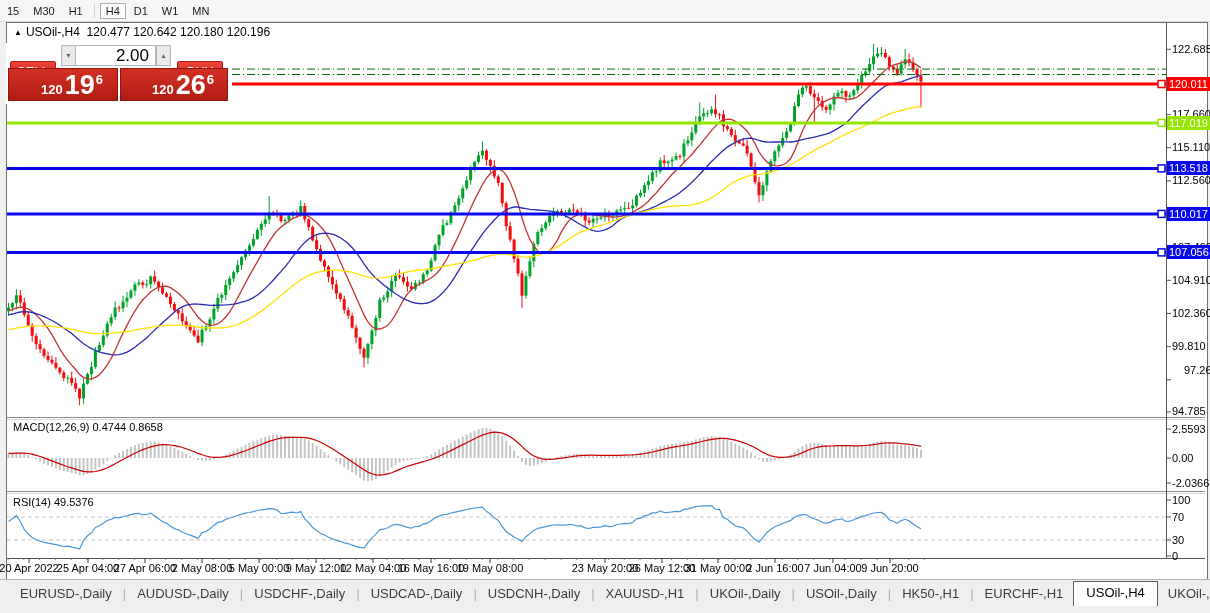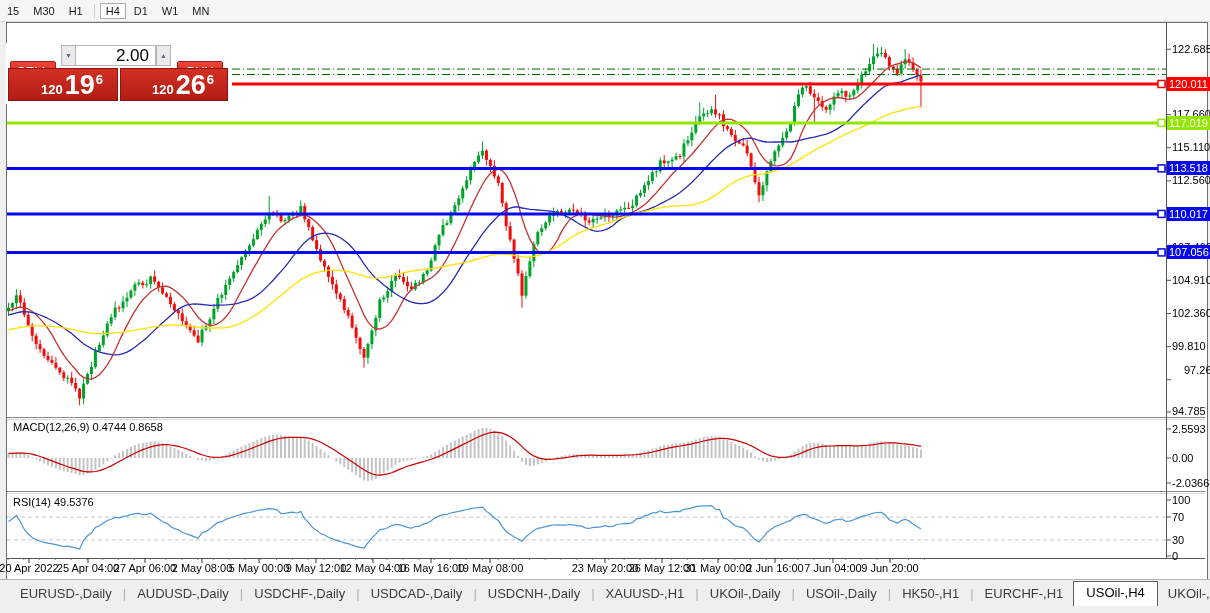--- a/index.html
+++ b/index.html
@@ -887,20 +887,23 @@
       <line x1="431" y1="558" x2="431" y2="563" stroke="#333" stroke-width="1"></line>
       <line x1="490" y1="558" x2="490" y2="563" stroke="#333" stroke-width="1"></line>
       <line x1="605" y1="558" x2="605" y2="563" stroke="#333" stroke-width="1"></line>
       <line x1="662" y1="558" x2="662" y2="563" stroke="#333" stroke-width="1"></line>
       <line x1="718" y1="558" x2="718" y2="563" stroke="#333" stroke-width="1"></line>
       <line x1="775" y1="558" x2="775" y2="563" stroke="#333" stroke-width="1"></line>
       <line x1="833" y1="558" x2="833" y2="563" stroke="#333" stroke-width="1"></line>
       <line x1="890" y1="558" x2="890" y2="563" stroke="#333" stroke-width="1"></line>
     </svg>
 
+  <div class="overlay" id="chart-title">
+    <span class="tri">▲</span><span>USOil-,H4</span>&nbsp;&nbsp;<span>120.477 120.642 120.180 120.196</span>
+  </div>
 
   <div class="overlay pane-label" id="macd-label">MACD(12,26,9) 0.4744 0.8658</div>
   <div class="overlay pane-label" id="rsi-label">RSI(14) 49.5376</div>
 
   <div id="trade-panel">
     <div class="tp-btn" id="sell-btn">SELL</div>
     <div class="spin-btn" id="vol-down">▼</div>
     <div id="vol-field">2.00</div>
     <div class="spin-btn" id="vol-up">▲</div>
     <div class="tp-btn" id="buy-btn">BUY</div>

